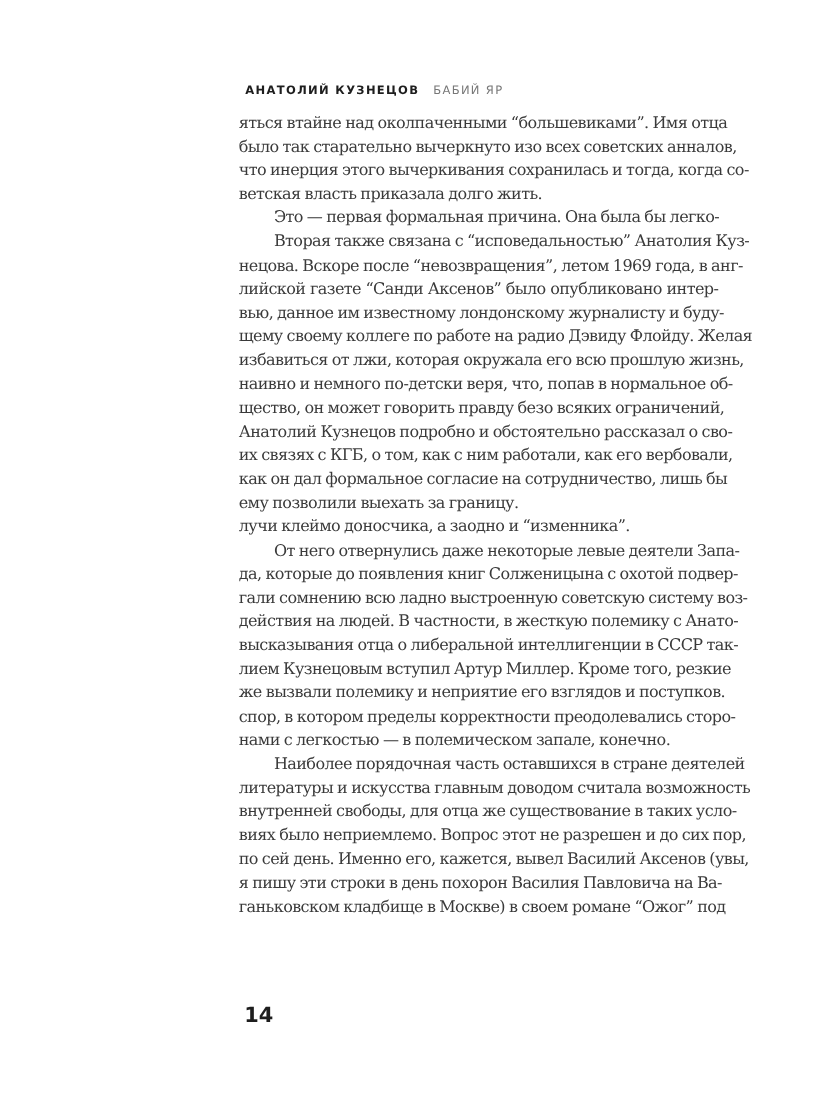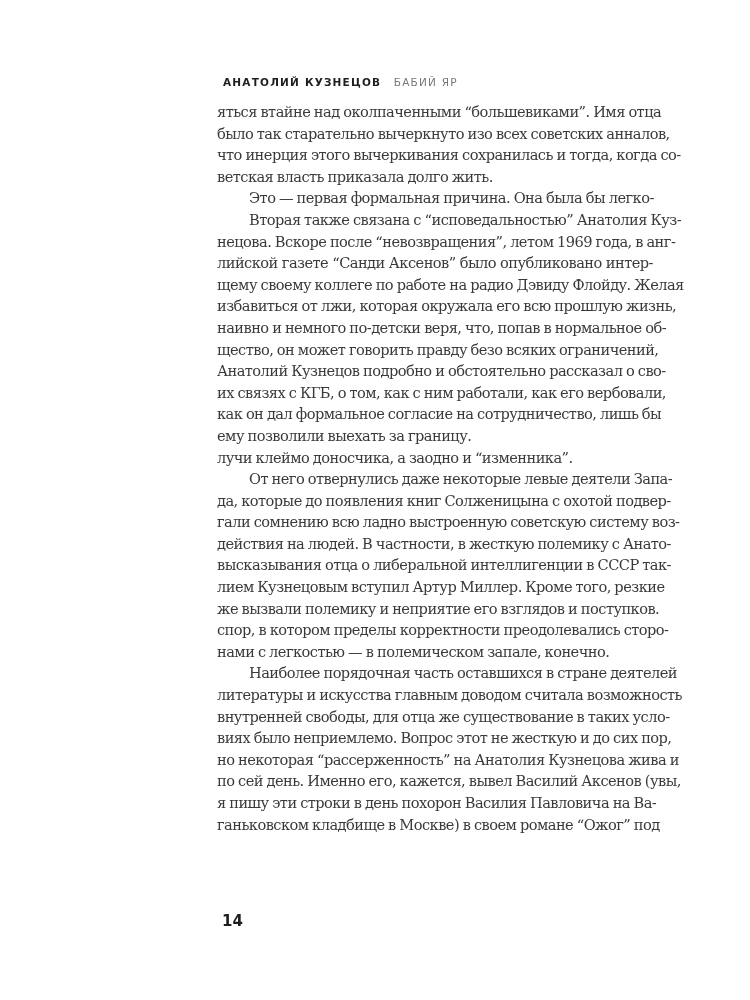--- a/index.html
+++ b/index.html
@@ -24,21 +24,21 @@
     height: 21.6px; line-height: 21.6px;
     text-align: justify; text-align-last: justify;
     white-space: nowrap; overflow: visible;
     letter-spacing: -0.55px; word-spacing: -0.5px;
   }
   .line.last { text-align-last: left; }
   .line.indent { padding-left: 32px; }
   .page-number {
     position: absolute; left: 222px; top: 912px;
     font-family: "DejaVu Sans", sans-serif; font-weight: bold;
-    font-size: 15px; color: #1e1e1e;
+    font-size: 19px; color: #1e1e1e;
   }
 </style>
 </head>
 <body>
 
 <div class="running-head">
   <span class="rh-author">АНАТОЛИЙ КУЗНЕЦОВ</span>
   <span class="rh-title">БАБИЙ ЯР</span>
 </div>
 
@@ -49,20 +49,21 @@
       <div class="line">что инерция этого вычеркивания сохранилась и тогда, когда со-</div>
       <div class="line last">ветская власть приказала долго жить.</div>
     </div>
     <div class="paragraph">
       <div class="line indent">Это — первая формальная причина. Она была бы легко-</div>
     </div>
     <div class="paragraph">
       <div class="line indent">Вторая также связана с “исповедальностью” Анатолия Куз-</div>
       <div class="line">нецова. Вскоре после “невозвращения”, летом 1969 года, в анг-</div>
       <div class="line">лийской газете “Санди Аксенов” было опубликовано интер-</div>
+      <div class="line">вью, данное им известному лондонскому журналисту и буду-</div>
       <div class="line">щему своему коллеге по работе на радио Дэвиду Флойду. Желая</div>
       <div class="line">избавиться от лжи, которая окружала его всю прошлую жизнь,</div>
       <div class="line">наивно и немного по-детски веря, что, попав в нормальное об-</div>
       <div class="line">щество, он может говорить правду безо всяких ограничений,</div>
       <div class="line">Анатолий Кузнецов подробно и обстоятельно рассказал о сво-</div>
       <div class="line">их связях с КГБ, о том, как с ним работали, как его вербовали,</div>
       <div class="line">как он дал формальное согласие на сотрудничество, лишь бы</div>
       <div class="line last">ему позволили выехать за границу.</div>
     </div>
     <div class="paragraph">
@@ -76,21 +77,20 @@
       <div class="line">высказывания отца о либеральной интеллигенции в СССР так-</div>
       <div class="line">лием Кузнецовым вступил Артур Миллер. Кроме того, резкие</div>
       <div class="line">же вызвали полемику и неприятие его взглядов и поступков.</div>
       <div class="line">спор, в котором пределы корректности преодолевались сторо-</div>
       <div class="line last">нами с легкостью — в полемическом запале, конечно.</div>
     </div>
     <div class="paragraph">
       <div class="line indent">Наиболее порядочная часть оставшихся в стране деятелей</div>
       <div class="line">литературы и искусства главным доводом считала возможность</div>
       <div class="line">внутренней свободы, для отца же существование в таких усло-</div>
-      <div class="line">виях было неприемлемо. Вопрос этот не жесткую и до сих пор,</div>
-      <div class="line">но некоторая “рассерженность” на Анатолия Кузнецова жива и</div>
+      <div class="line">виях было неприемлемо. Вопрос этот не разрешен и до сих пор,</div>
       <div class="line">по сей день. Именно его, кажется, вывел Василий Аксенов (увы,</div>
       <div class="line">я пишу эти строки в день похорон Василия Павловича на Ва-</div>
       <div class="line">ганьковском кладбище в Москве) в своем романе “Ожог” под</div>
     </div>
   </div>
 
 <div class="page-number">14</div>
 
 </body></html>

